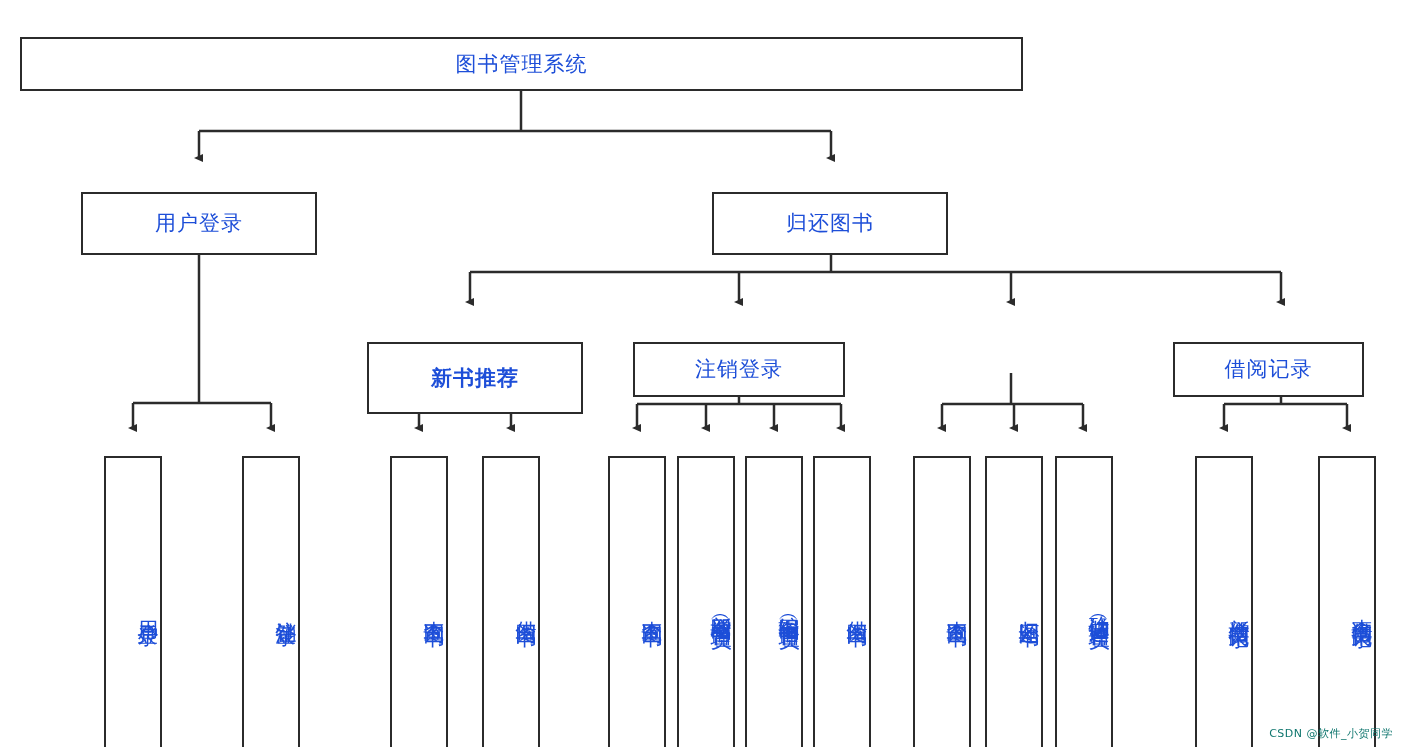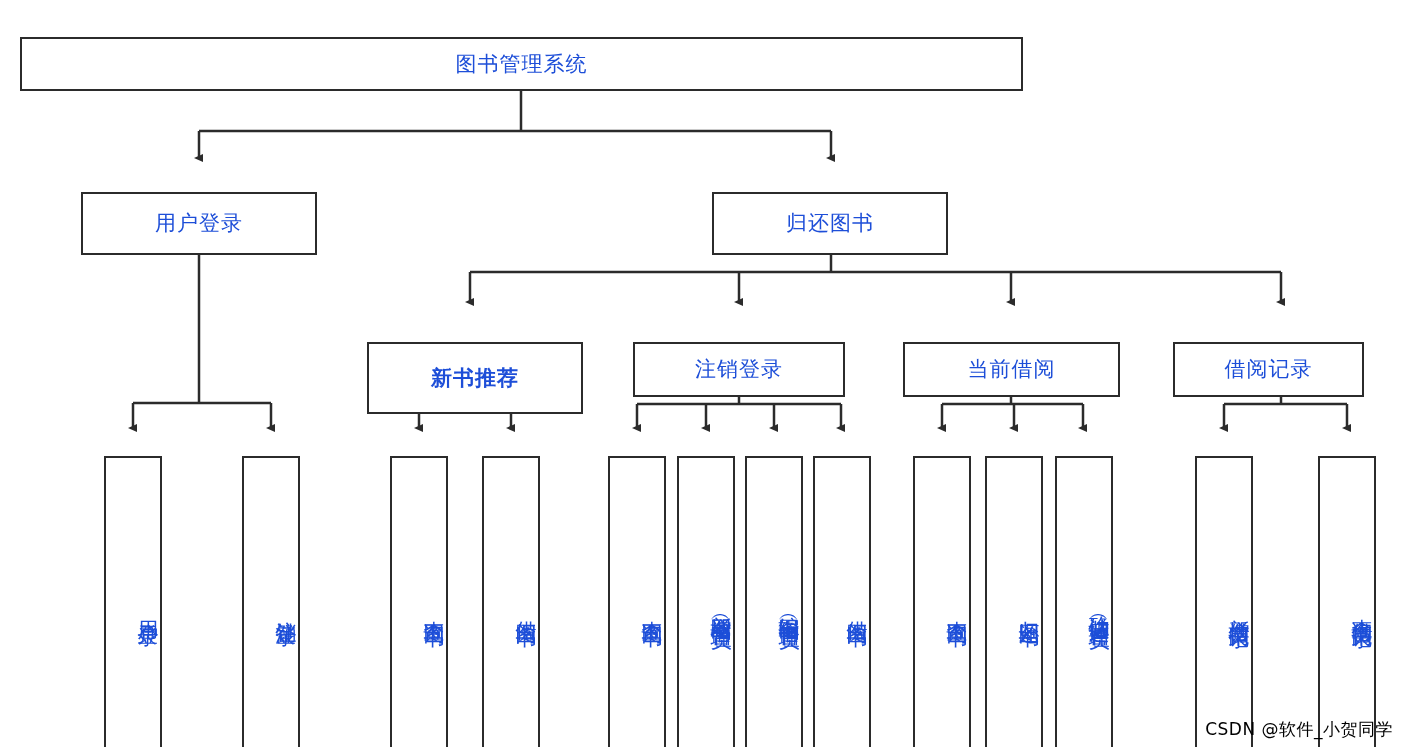--- a/index.html
+++ b/index.html
@@ -56,22 +56,22 @@
   .node .label {
     display: block;
   }
   .node.root {
     font-size: 21px;
   }
   .watermark {
     position: absolute;
     right: 12px;
     bottom: 6px;
-    font-size: 17px;
-    color: #000000;
+    font-size: 11px;
+    color: #0f766e;
     letter-spacing: 0.5px;
     white-space: nowrap;
     pointer-events: none;
   }
 </style>
 </head>
 <body>
 
 <div id="diagram-root">
 
@@ -135,23 +135,20 @@
   <div class="node horiz" style="left:712px; top:168px; width:236px; height:63px;">
     <span class="label">归还图书</span>
   </div>
 
   <div class="node horiz" style="left:367px; top:318px; width:216px; height:72px;font-weight:bold;">
     <span class="label">新书推荐</span>
   </div>
   <div class="node horiz" style="left:633px; top:318px; width:212px; height:55px;">
     <span class="label">注销登录</span>
   </div>
-  <div class="node horiz" style="left:903px; top:318px; width:217px; height:55px;">
-    <span class="label">当前借阅</span>
-  </div>
   <div class="node horiz" style="left:1173px; top:318px; width:191px; height:55px;">
     <span class="label">借阅记录</span>
   </div>
 
   <div class="node vert" style="left:104px; top:432px; width:58px; height:303px;">
     <span class="label">用户登录</span>
   </div>
   <div class="node vert" style="left:242px; top:432px; width:58px; height:303px;">
     <span class="label">注销登录</span>
   </div>

